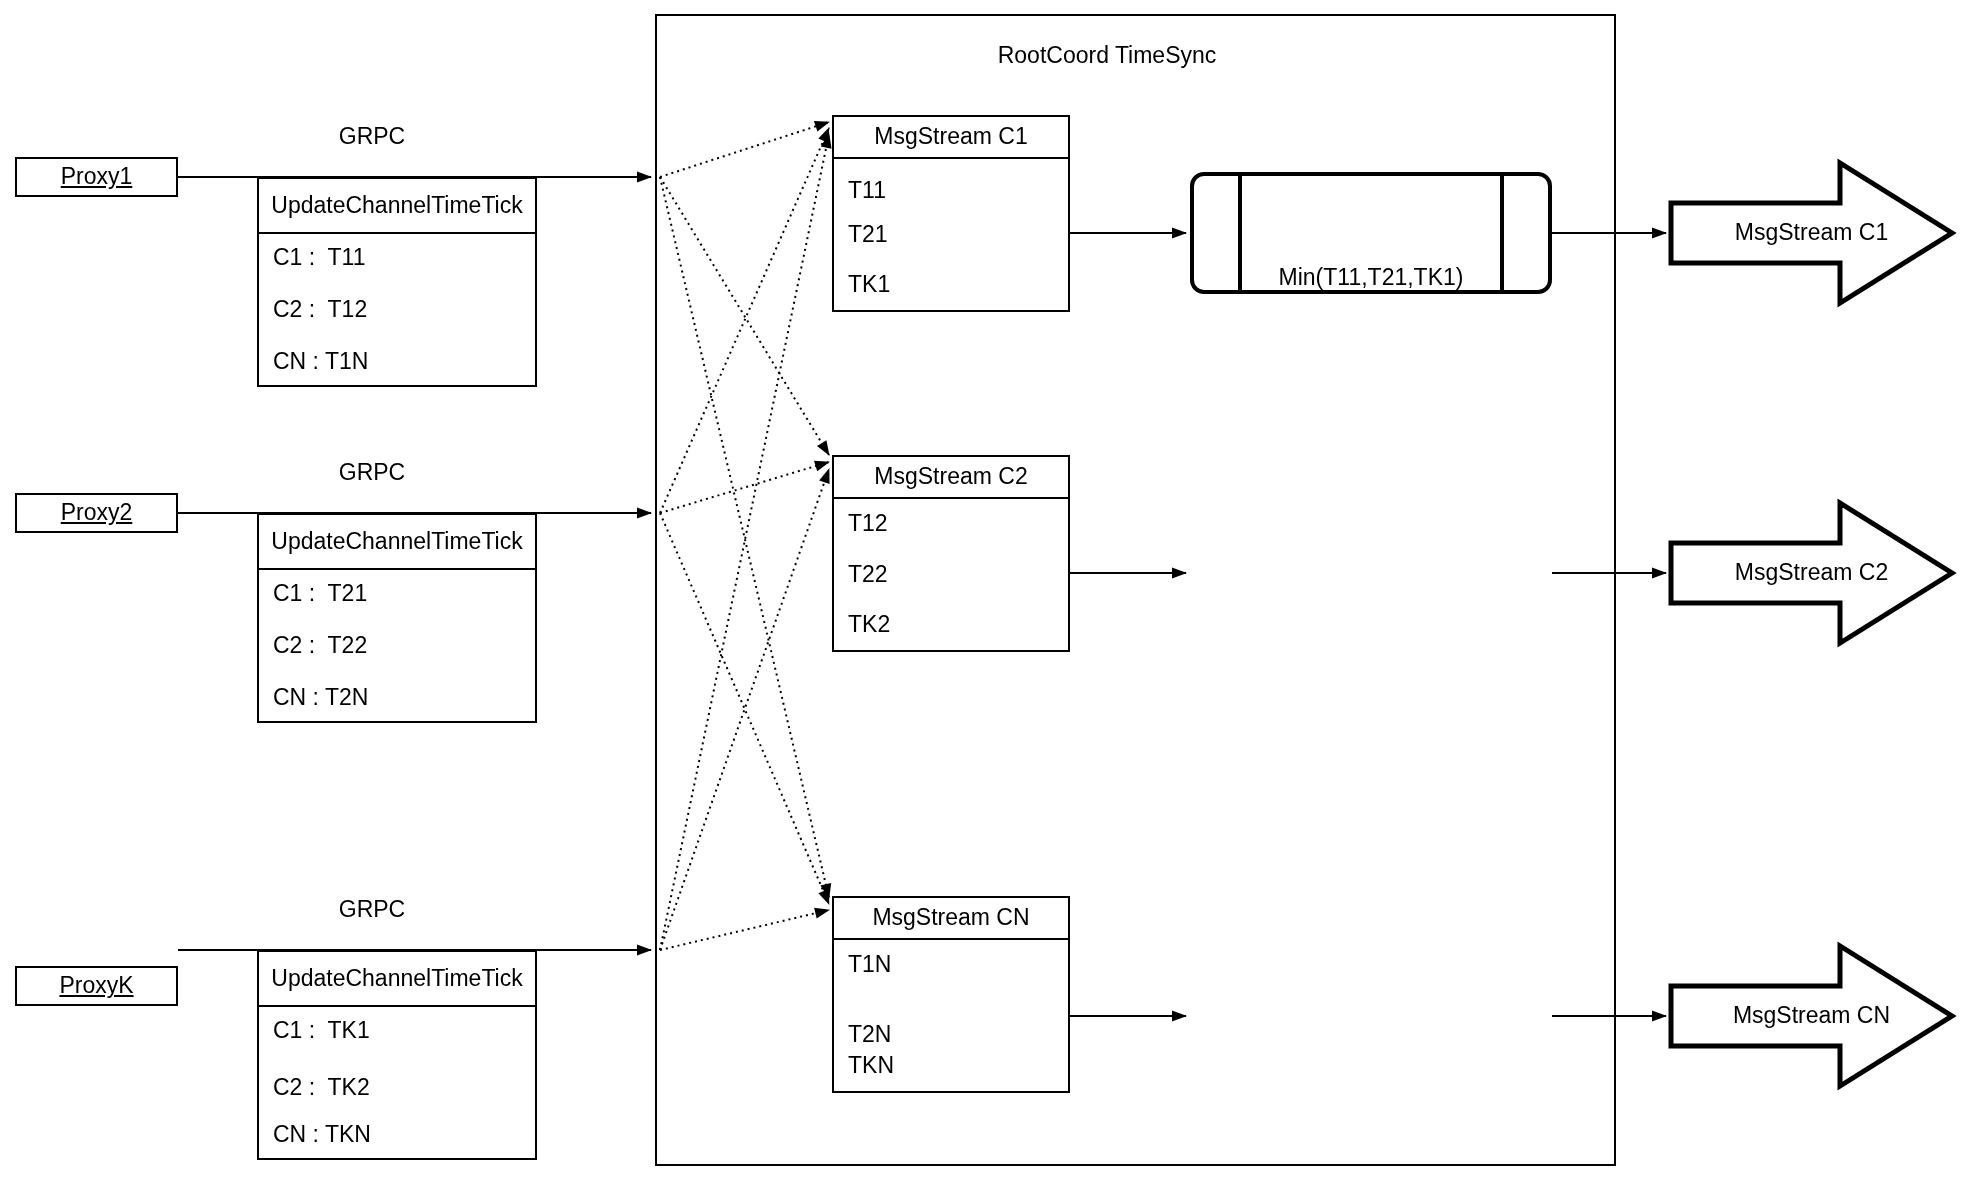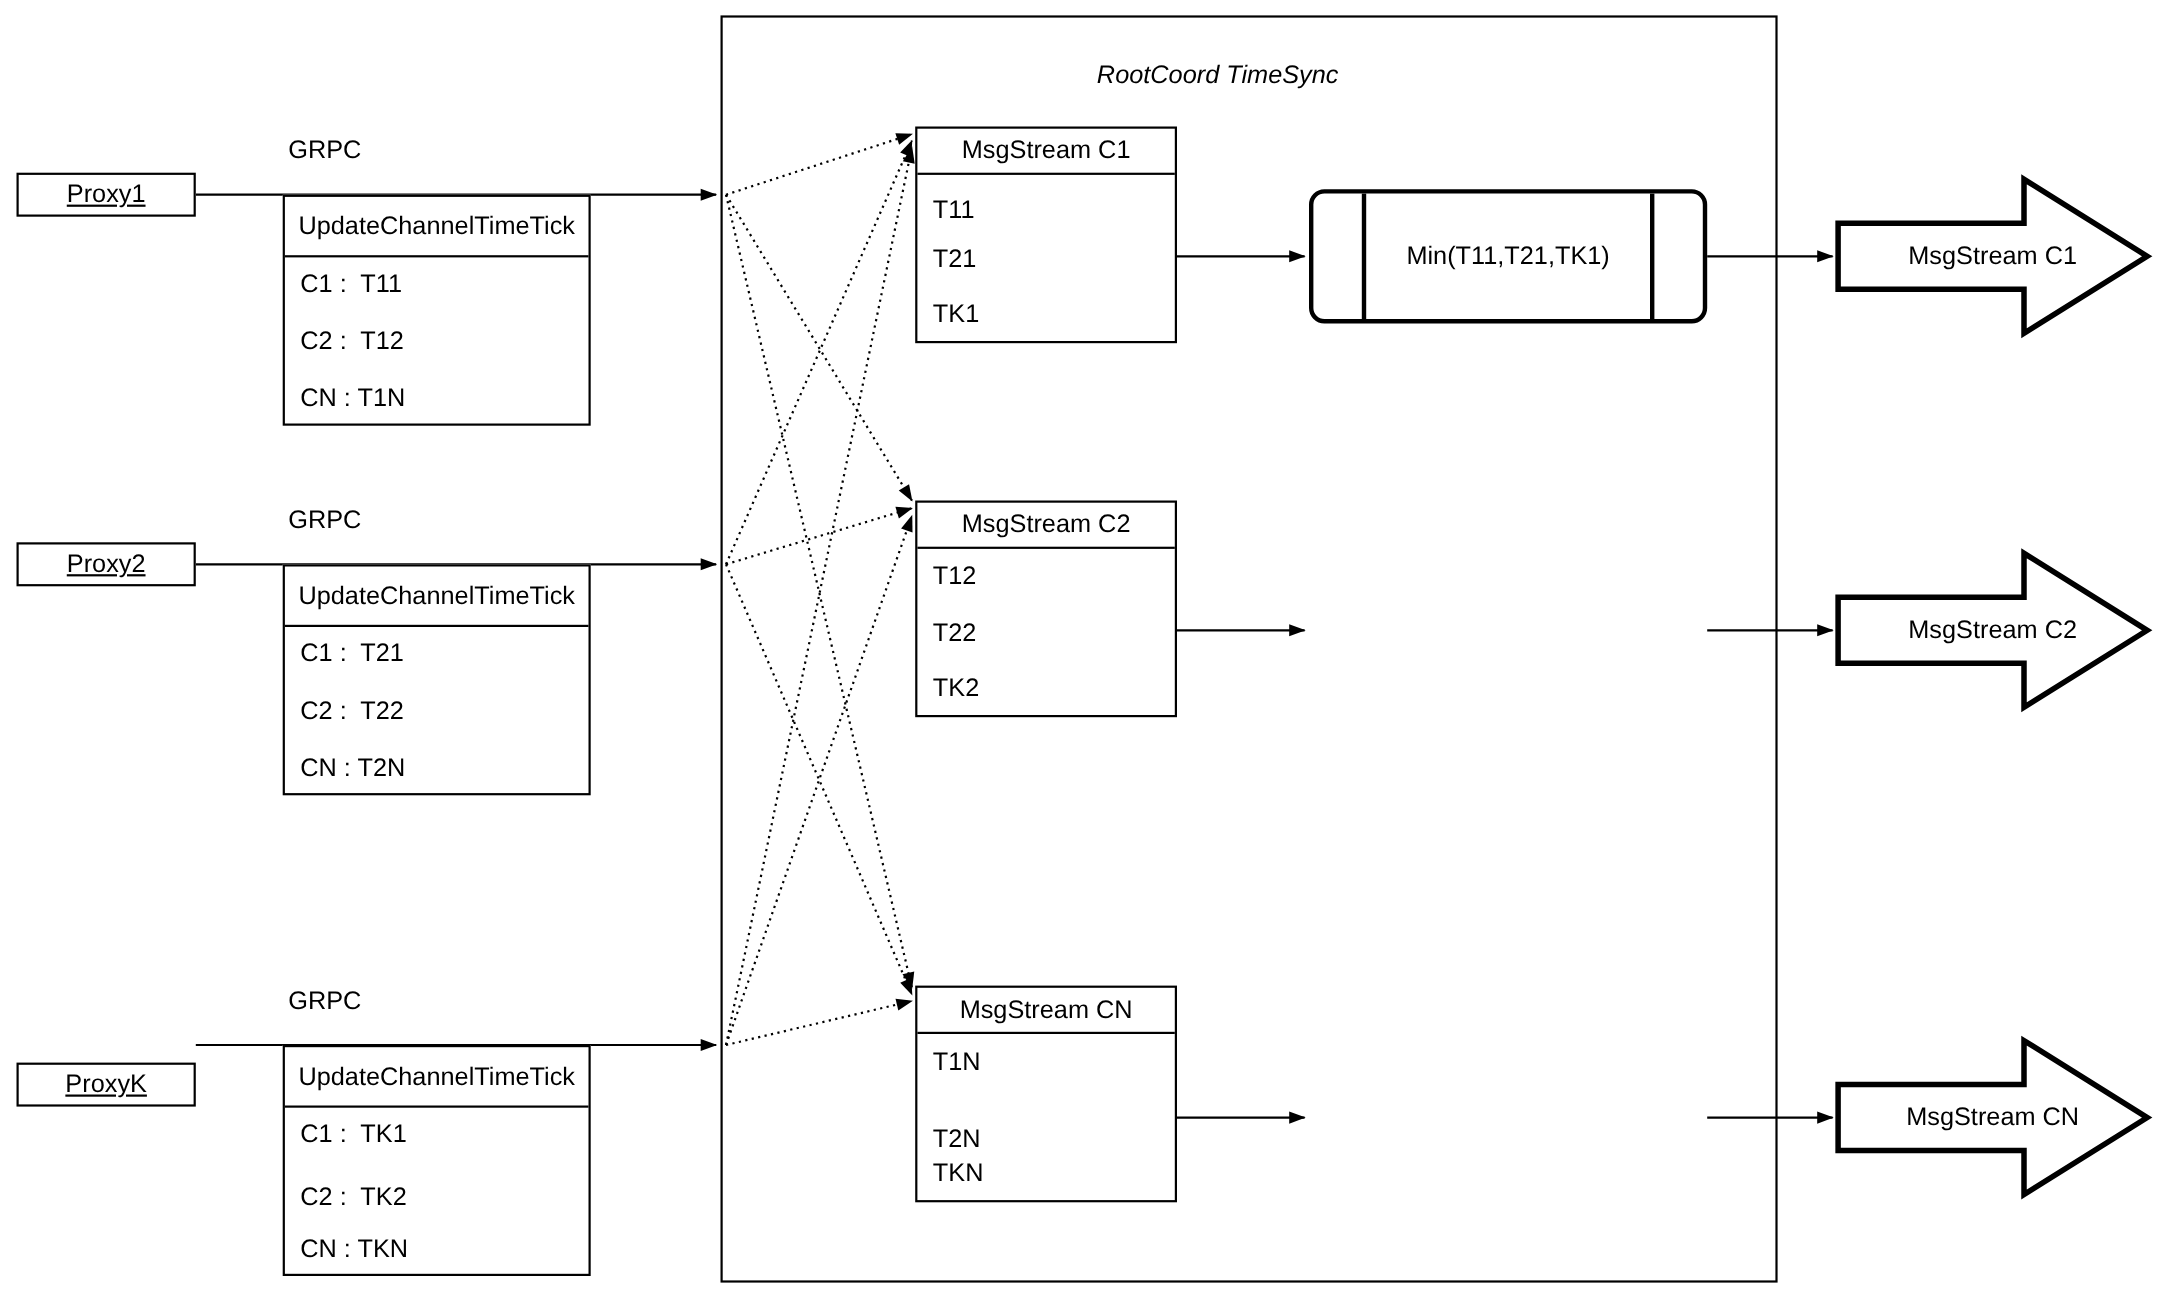--- a/index.html
+++ b/index.html
@@ -8,40 +8,40 @@
     font-family:"Liberation Sans", sans-serif; color:#000;
   }
   .abs { position:absolute; box-sizing:border-box; }
   .box { position:absolute; box-sizing:border-box; border:2px solid #000; background:#fff; }
   .center { display:flex; align-items:center; justify-content:center; }
   .lbl { font-size:23px; line-height:1.1; white-space:pre; }
   .svg-layer { position:absolute; left:0; top:0; z-index:1; }
   .root-box { z-index:0; }
   .node { z-index:2; }
   .proxy-box { width:163px; height:40px; font-size:23px;text-decoration:underline; }
-  .grpc-lbl { width:220px; height:28px; z-index:2; }
+  .grpc-lbl { width:220px; height:28px; text-align:center; z-index:2; }
   .utable { width:280px; height:210px; }
   .utable .hdr { position:absolute; left:0; right:0; top:0; height:53px;
                  border-bottom:2px solid #000; }
   .mtable { width:238px; height:197px; }
   .mtable .hdr { position:absolute; left:0; right:0; top:0; height:40px;
                  border-bottom:2px solid #000; }
   .trow { position:absolute; left:14px; transform:translateY(-50%); }
-  .min-box { width:362px; height:122px; border:4px solid #000; border-radius:14px; z-index:2; }
+  .min-box { width:362px; height:122px; border:4px solid #000; border-radius:14px; z-index:2;align-items:flex-end; }
   .min-bar { position:absolute; top:0; bottom:0; width:4px; background:#000; }
   .arrow-lbl { width:281px; height:32px; text-align:center; z-index:2; }
   .title-lbl { width:900px; height:27px; text-align:center; z-index:2; }
 </style>
 </head>
 <body>
 
 <div class="canvas">
 
   <div class="box root-box" style="left:655px; top:14px; width:961px; height:1152px;"></div>
-  <div class="abs lbl title-lbl" style="left:657px; top:55px;font-style:italic;">RootCoord TimeSync</div>
+  <div class="abs lbl title-lbl" style="left:657px; top:43px;">RootCoord TimeSync</div>
 
   <svg class="svg-layer" width="1969" height="1183" viewBox="0 0 1969 1183">
     <defs>
       <marker id="ah" viewBox="0 0 16 12" markerWidth="16" markerHeight="12" refX="14.5" refY="6" orient="auto" markerUnits="userSpaceOnUse">
         <path d="M0.5,0.5 L15.5,6 L0.5,11.5 Z" fill="#000"></path>
       </marker>
     </defs>
 
     <line x1="178" y1="177" x2="651" y2="177" stroke="#000" stroke-width="2" marker-end="url(#ah)"></line>
     <line x1="178" y1="513" x2="651" y2="513" stroke="#000" stroke-width="2" marker-end="url(#ah)"></line>

